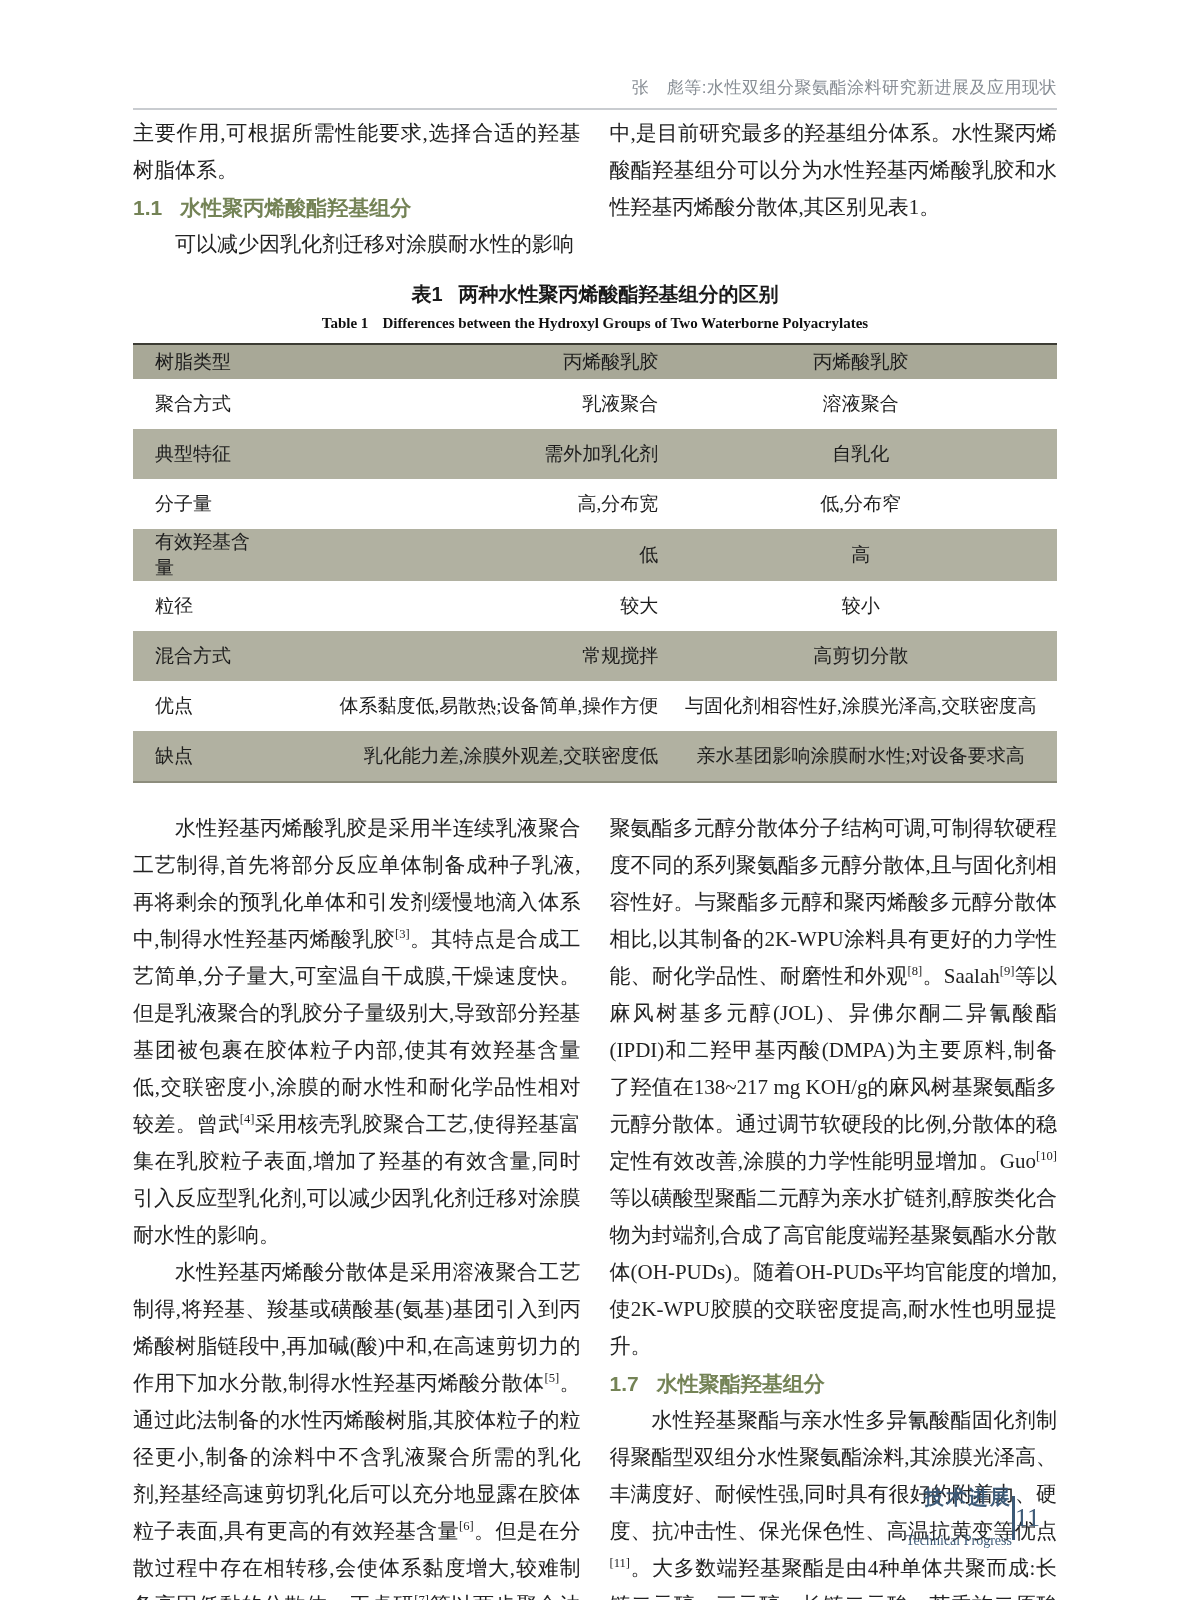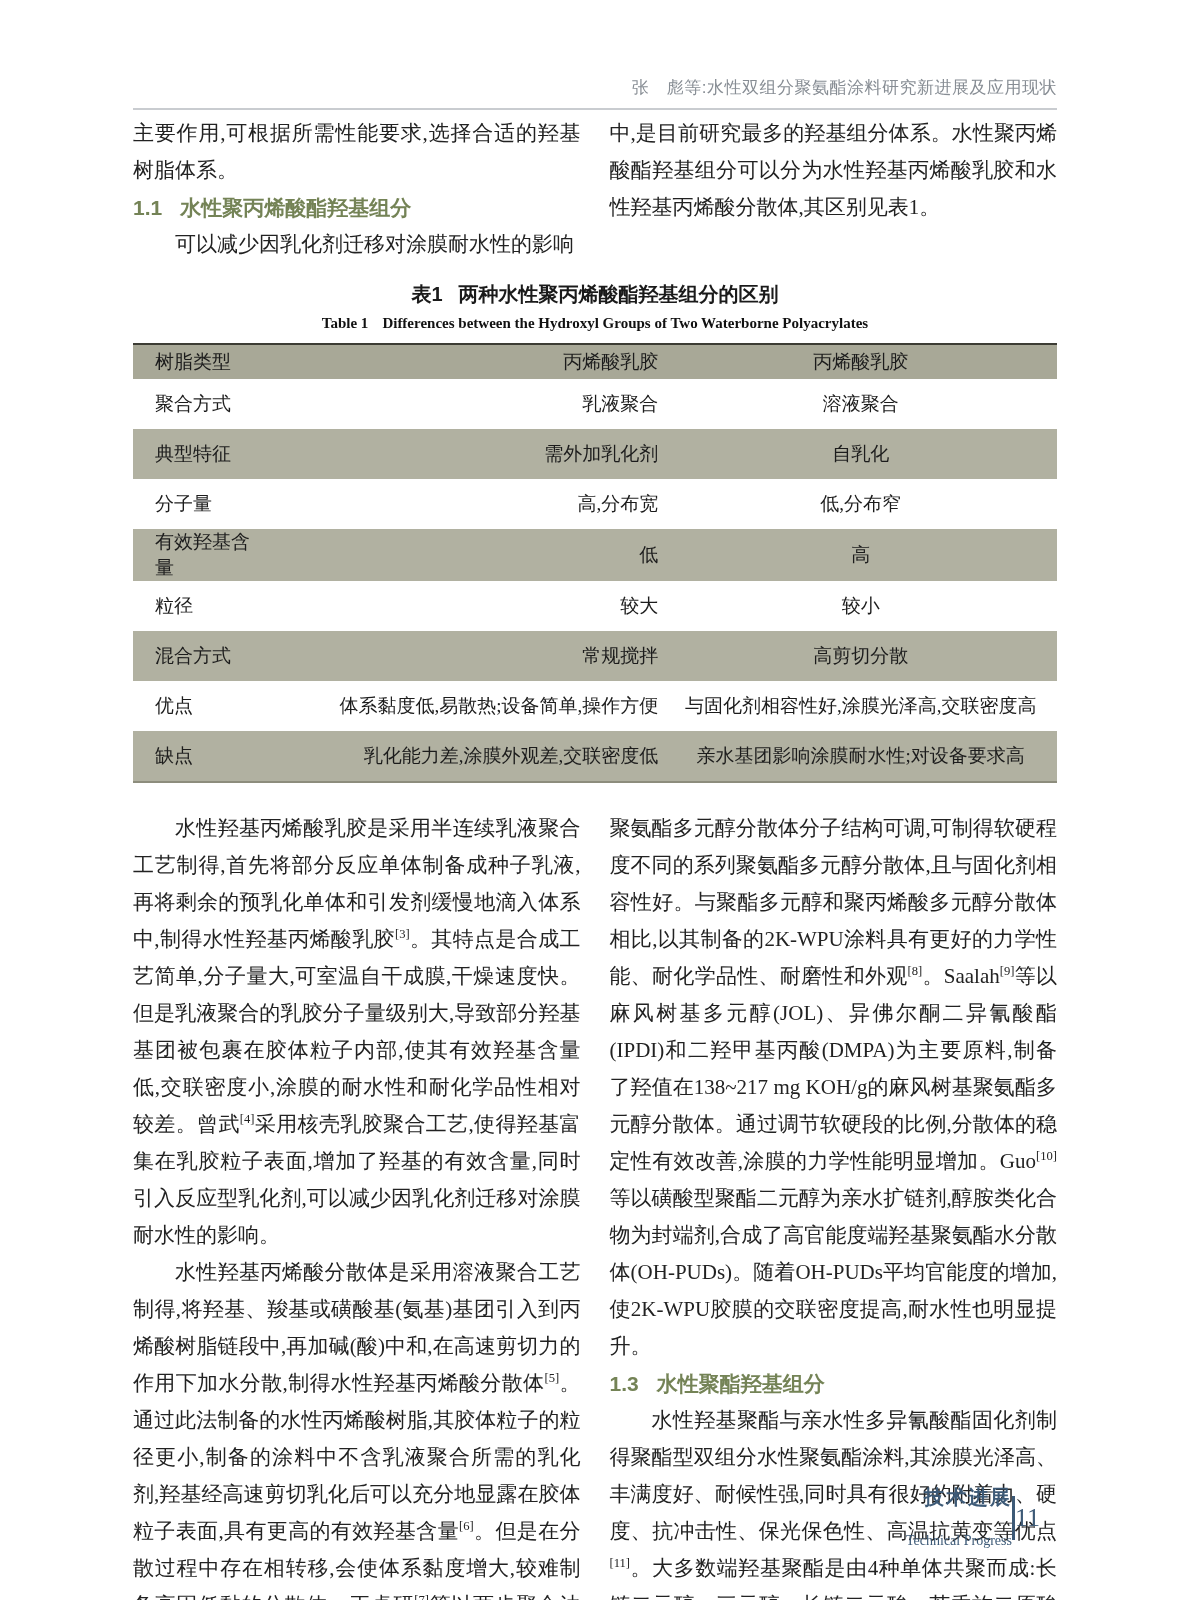--- a/index.html
+++ b/index.html
@@ -161,21 +161,21 @@
     </div>
 
     <div class="two-col two-col-body">
       <div class="col">
         <p class="indent">水性羟基丙烯酸乳胶是采用半连续乳液聚合工艺制得,首先将部分反应单体制备成种子乳液,再将剩余的预乳化单体和引发剂缓慢地滴入体系中,制得水性羟基丙烯酸乳胶<sup>[3]</sup>。其特点是合成工艺简单,分子量大,可室温自干成膜,干燥速度快。但是乳液聚合的乳胶分子量级别大,导致部分羟基基团被包裹在胶体粒子内部,使其有效羟基含量低,交联密度小,涂膜的耐水性和耐化学品性相对较差。曾武<sup>[4]</sup>采用核壳乳胶聚合工艺,使得羟基富集在乳胶粒子表面,增加了羟基的有效含量,同时引入反应型乳化剂,可以减少因乳化剂迁移对涂膜耐水性的影响。</p>
         <p class="indent">水性羟基丙烯酸分散体是采用溶液聚合工艺制得,将羟基、羧基或磺酸基(氨基)基团引入到丙烯酸树脂链段中,再加碱(酸)中和,在高速剪切力的作用下加水分散,制得水性羟基丙烯酸分散体<sup>[5]</sup>。通过此法制备的水性丙烯酸树脂,其胶体粒子的粒径更小,制备的涂料中不含乳液聚合所需的乳化剂,羟基经高速剪切乳化后可以充分地显露在胶体粒子表面,具有更高的有效羟基含量<sup>[6]</sup>。但是在分散过程中存在相转移,会使体系黏度增大,较难制备高固低黏的分散体。王卓研<sup>[7]</sup>等以两步聚合法制得的羟基丙烯酸分散体作为大分子乳化剂,采用原位聚合法制备了固含量为58%、黏度为2 150 mPa·s的高固含量羟基丙烯酸分散体。所涂装涂膜具有光泽高、饱满度好、无泡极限膜厚高等优点。</p>
 
       </div>
       <div class="col">
         <p>聚氨酯多元醇分散体分子结构可调,可制得软硬程度不同的系列聚氨酯多元醇分散体,且与固化剂相容性好。与聚酯多元醇和聚丙烯酸多元醇分散体相比,以其制备的2K-WPU涂料具有更好的力学性能、耐化学品性、耐磨性和外观<sup>[8]</sup>。Saalah<sup>[9]</sup>等以麻风树基多元醇(JOL)、异佛尔酮二异氰酸酯(IPDI)和二羟甲基丙酸(DMPA)为主要原料,制备了羟值在138~217 mg KOH/g的麻风树基聚氨酯多元醇分散体。通过调节软硬段的比例,分散体的稳定性有效改善,涂膜的力学性能明显增加。Guo<sup>[10]</sup>等以磺酸型聚酯二元醇为亲水扩链剂,醇胺类化合物为封端剂,合成了高官能度端羟基聚氨酯水分散体(OH-PUDs)。随着OH-PUDs平均官能度的增加,使2K-WPU胶膜的交联密度提高,耐水性也明显提升。</p>
-        <p class="sec-heading"><span class="num">1.3</span><span>水性聚酯羟基组分</span></p>
+        <p class="sec-heading"><span class="num">1.7</span><span>水性聚酯羟基组分</span></p>
         <p class="indent">水性羟基聚酯与亲水性多异氰酸酯固化剂制得聚酯型双组分水性聚氨酯涂料,其涂膜光泽高、丰满度好、耐候性强,同时具有很好的附着力、硬度、抗冲击性、保光保色性、高温抗黄变等优点<sup>[11]</sup>。大多数端羟基聚酯是由4种单体共聚而成:长链二元醇、三元醇、长链二元酸、芳香族二原酸或它的酸酐,也可以采用三元酸和脂环酸。其中长链二元醇和长链二元酸可以改善树脂的柔顺性和溶解性;三元醇可以引入支链结构;通过改变两种酸的比例,可以调节树脂T。由于聚酯中含有大量的酯键,聚酯基团更容易水解,从而降低涂膜的耐水性。Si等通过马来海松酸(MPA)单体将松香的三环非骨架结构引入聚酯多元醇分子中,制得马来海松酸改性聚酯多元醇(MPP)水分散体。MPA的引入,提高了水性双组分聚氨酯涂膜的交联密度和分子链的刚性,从而使材料的力学性能、热力学性能</p>
       </div>
     </div>
 
   </div>
 
   <div class="footer">
     <div class="footer-labels">
       <div class="footer-cn">技术进展</div>
       <div class="footer-en">Technical Progress</div>

